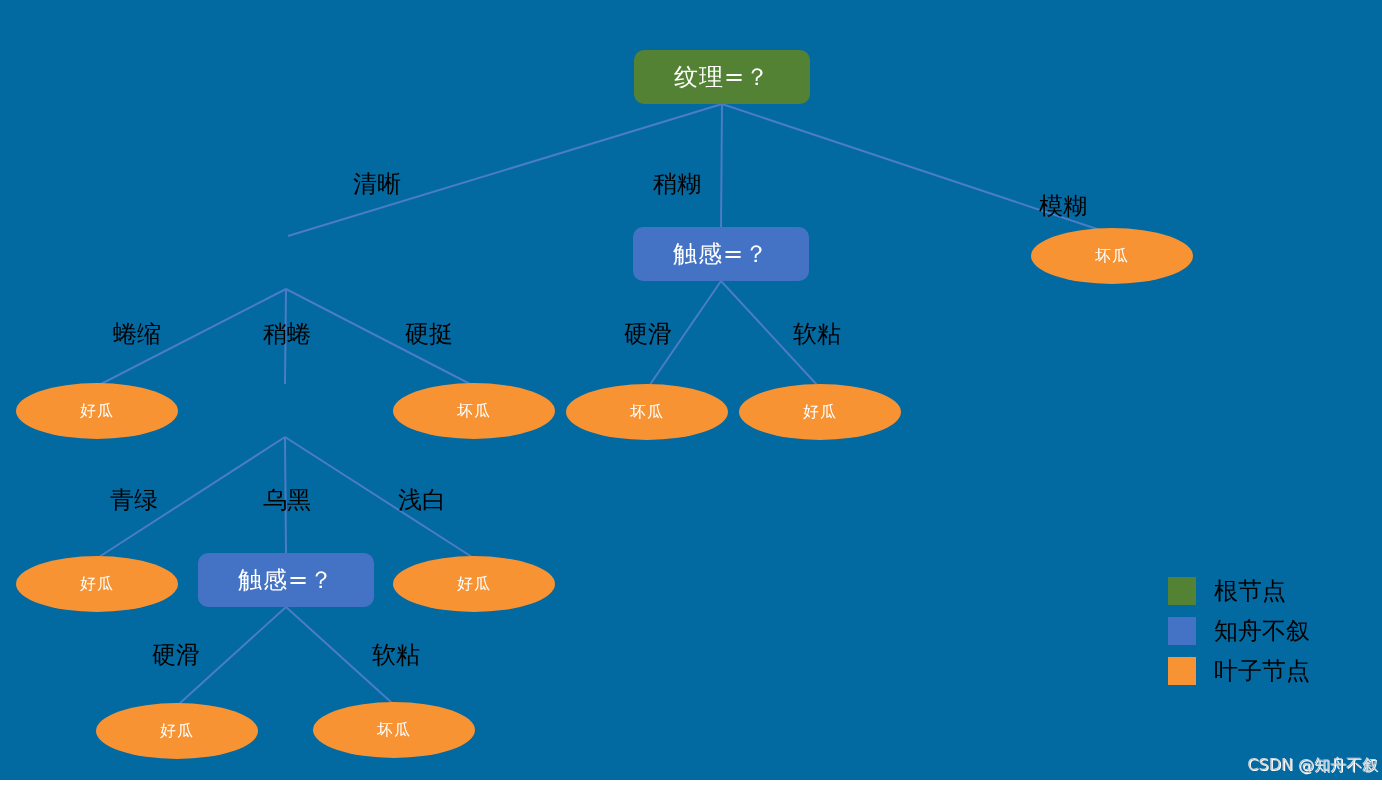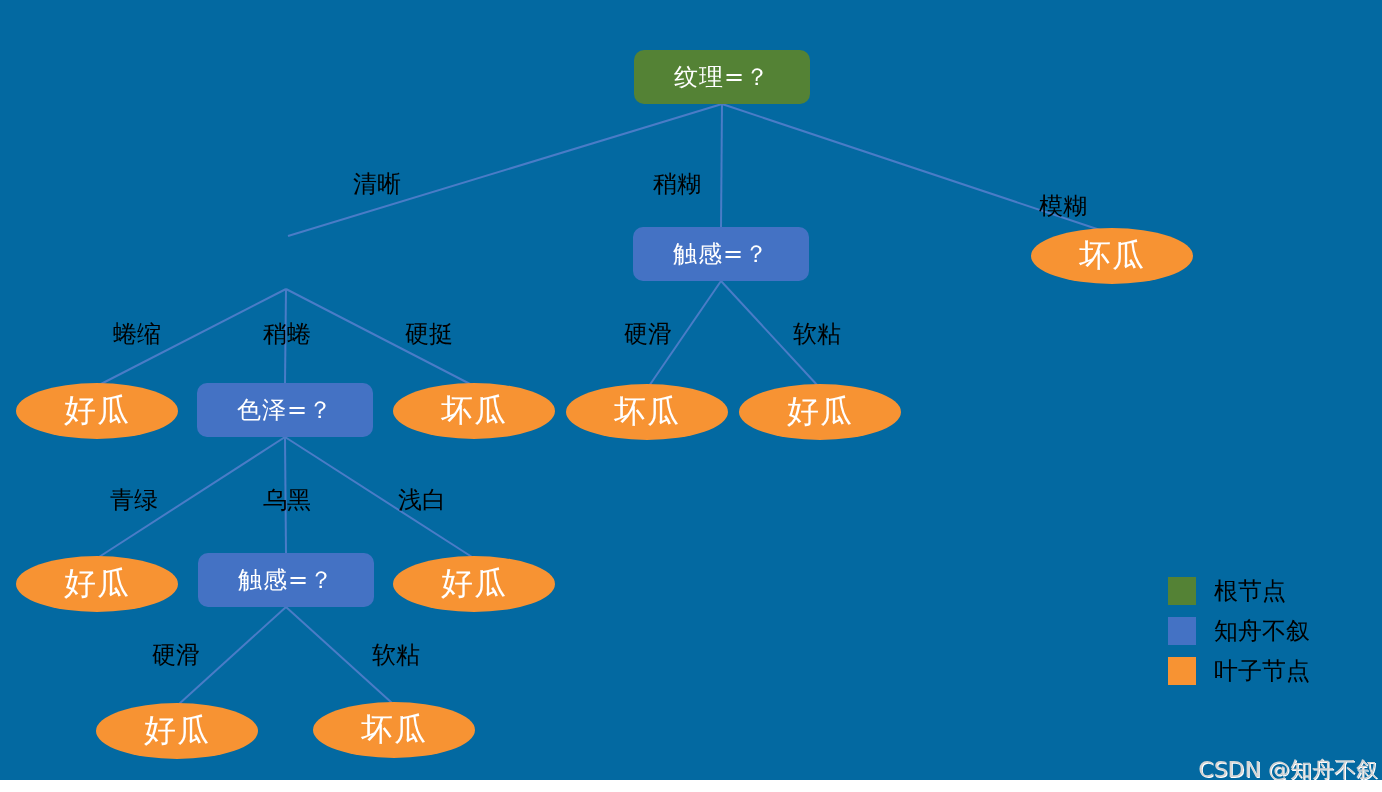--- a/index.html
+++ b/index.html
@@ -14,38 +14,38 @@
     position:absolute; width:176px; height:54px; border-radius:10px;
     color:var(--node-text,#fff); display:flex; align-items:center; justify-content:center;
     font-size:24px; letter-spacing:1px;
   }
   .root-bg { background:var(--root,#548235); }
   .internal-bg { background:var(--internal,#4472C4); }
 
   .leaf-node {
     position:absolute; width:162px; height:56px; border-radius:50%;
     background:var(--leaf,#F79333); color:var(--node-text,#fff);
-    display:flex; align-items:center; justify-content:center; font-size:32px; letter-spacing:1px;text-align:center;
+    display:flex; align-items:center; justify-content:center; font-size:16px; letter-spacing:1px;text-align:center;
   }
 
   .branch-label {
     position:absolute; transform:translate(-50%,-50%);
     font-size:24px; color:#000; white-space:nowrap;
   }
 
   .legend { position:absolute; left:1168px; top:577px; }
   .legend-row { display:flex; align-items:center; height:28px; margin-bottom:12px; }
   .swatch { width:28px; height:28px; margin-right:18px; flex:0 0 auto; }
   .sw-root { background:var(--root,#548235); }
   .sw-internal { background:var(--internal,#4472C4); }
   .sw-leaf { background:var(--leaf,#F79333); }
   .legend-label { font-size:24px; color:#000; white-space:nowrap; }
 
   .watermark {
-    position:absolute; right:4px; top:755px; font-size:22px;
+    position:absolute; right:4px; top:755px; font-size:16px;
     color:var(--watermark,#D4D4D4); white-space:nowrap;
     text-shadow:1px 1px 0 #ffffff;
   }
 </style>
 </head>
 <body>
 
 <div class="canvas">
 
   <svg class="edges" viewBox="0 0 1382 792">
@@ -66,21 +66,20 @@
 
   <div class="rect-node root-bg" style="left:634px; top:50px;">纹理=？</div>
 
 
   <div class="rect-node internal-bg" style="left:633px; top:227px;">触感=？</div>
 
   <div class="leaf-node" style="left:1031px; top:228px;">坏瓜</div>
 
   <div class="leaf-node" style="left:16px; top:383px;">好瓜</div>
 
-  <div class="rect-node internal-bg" style="left:197px; top:383px;">色泽=？</div>
 
   <div class="leaf-node" style="left:393px; top:383px;">坏瓜</div>
 
   <div class="leaf-node" style="left:566px; top:384px;">坏瓜</div>
 
   <div class="leaf-node" style="left:739px; top:384px;">好瓜</div>
 
   <div class="leaf-node" style="left:16px; top:556px;">好瓜</div>
 
   <div class="rect-node internal-bg" style="left:198px; top:553px;">触感=？</div>

